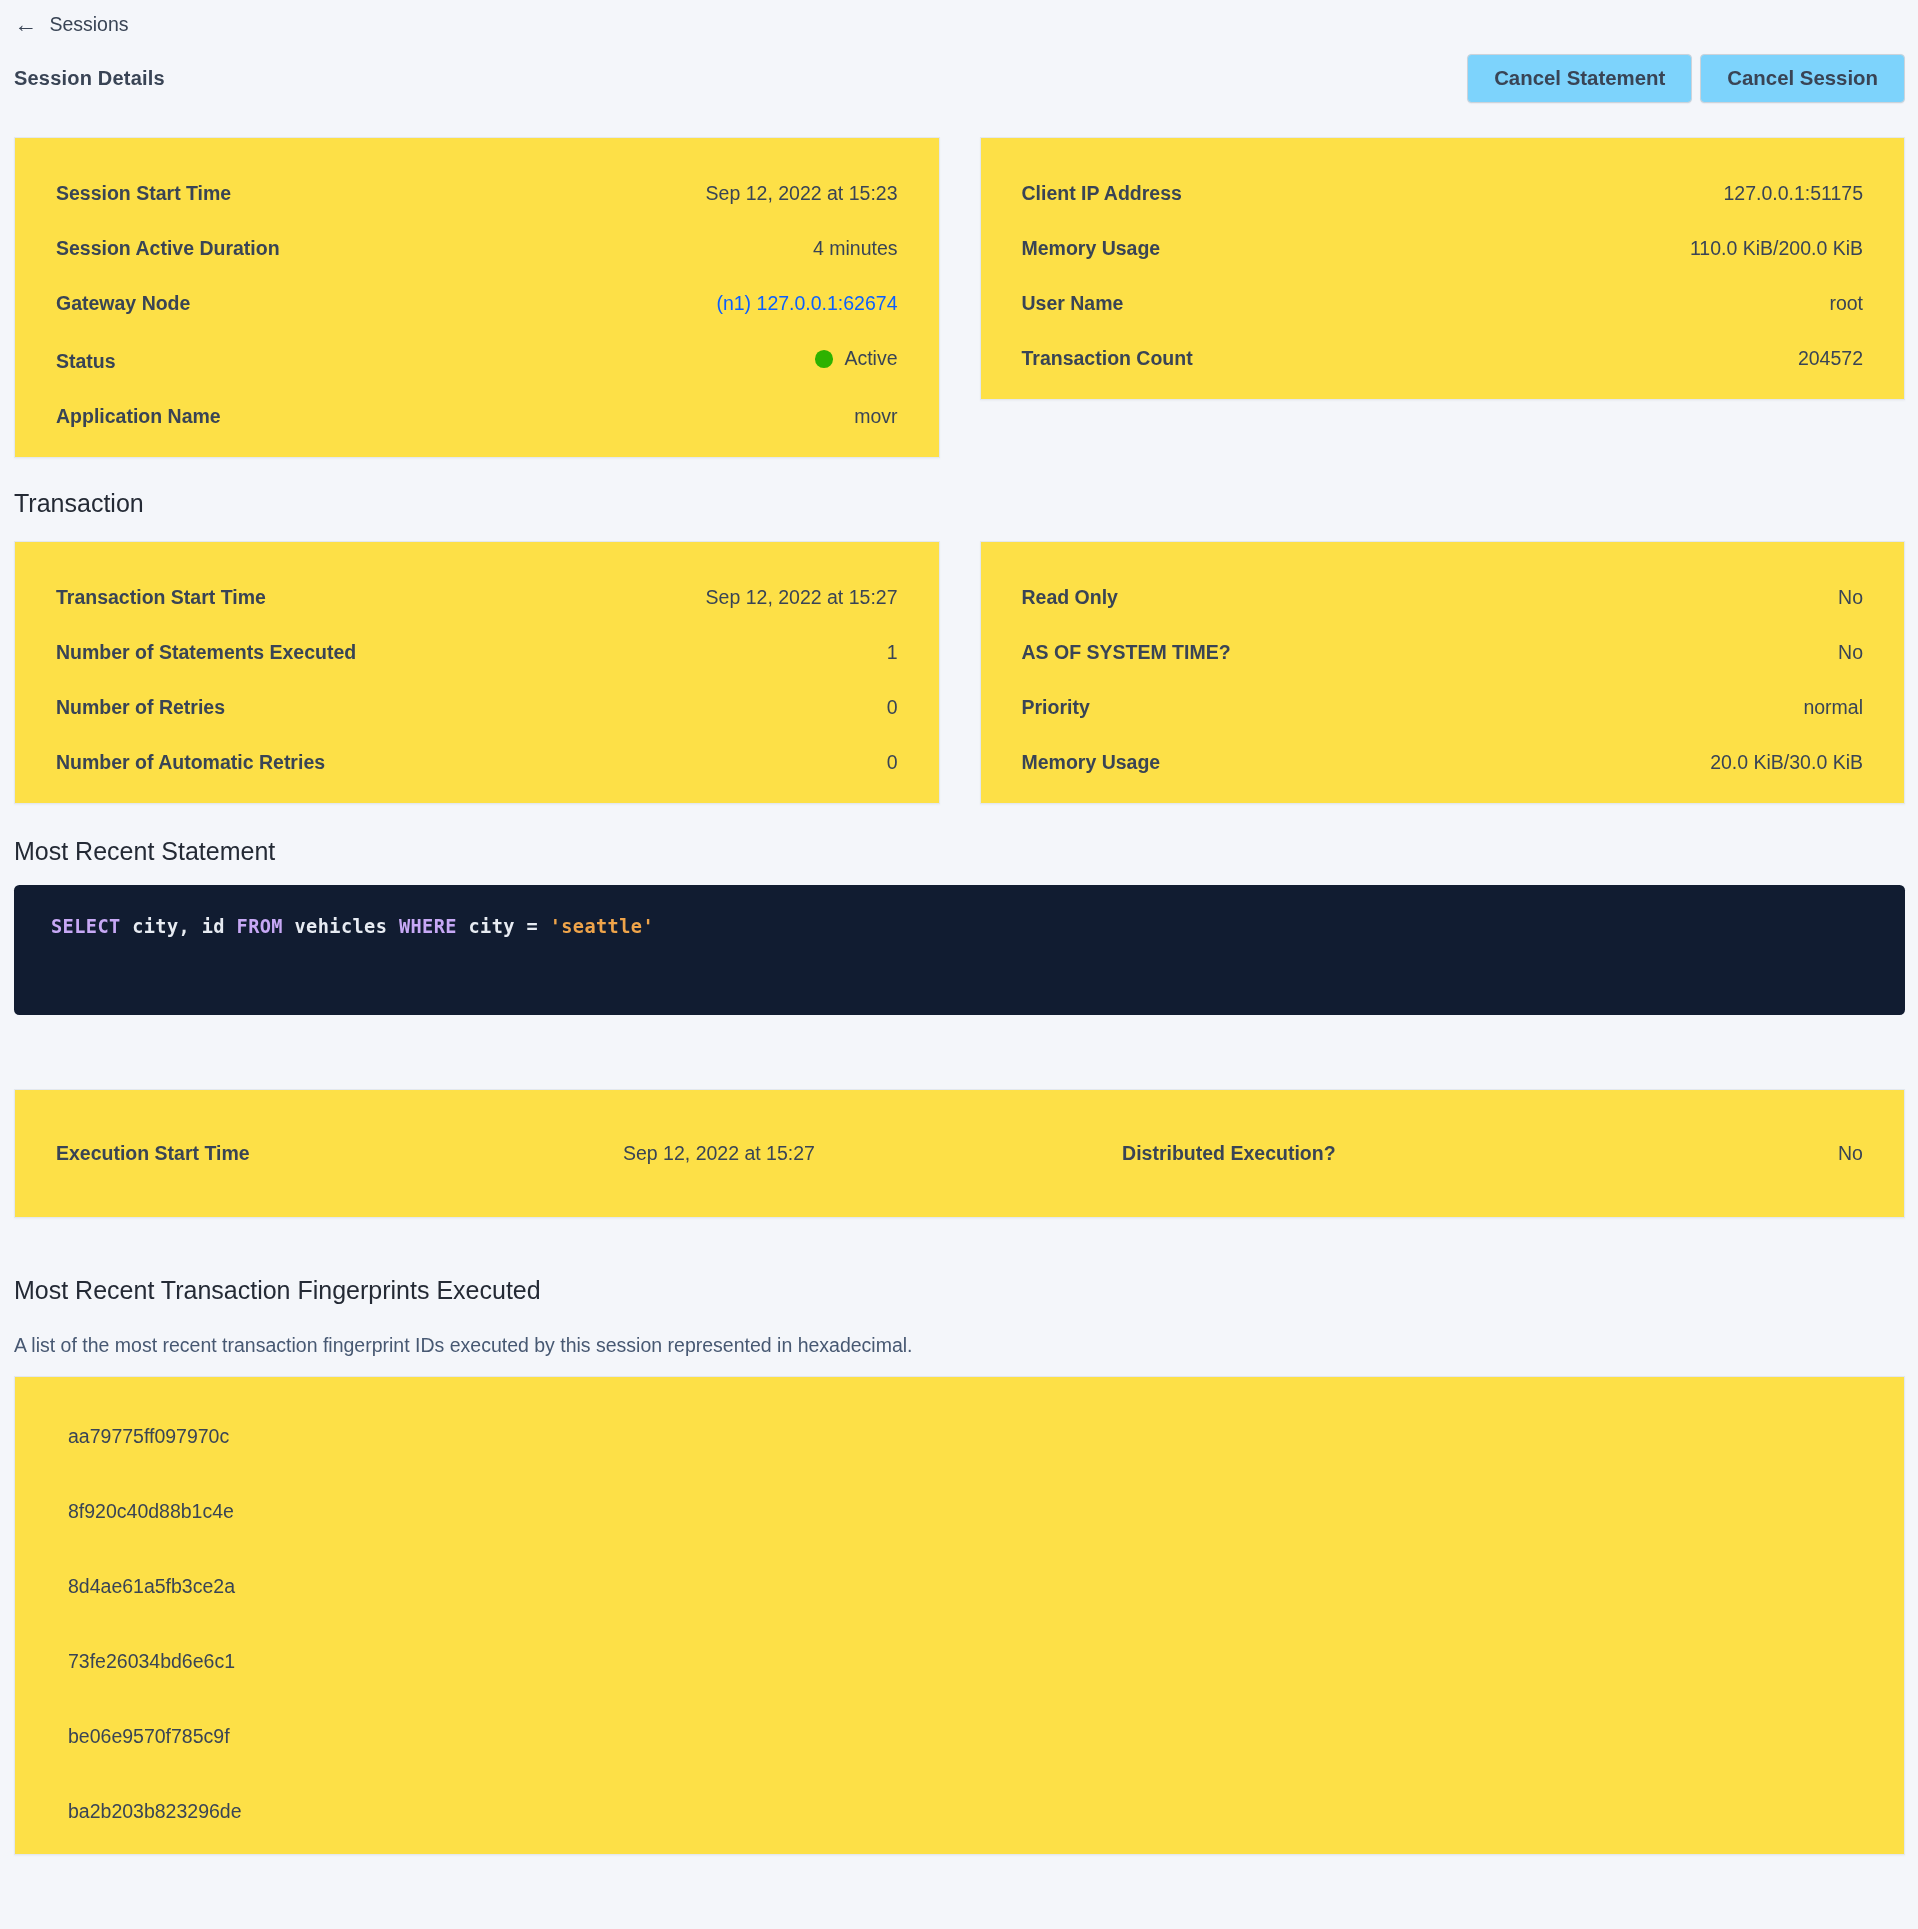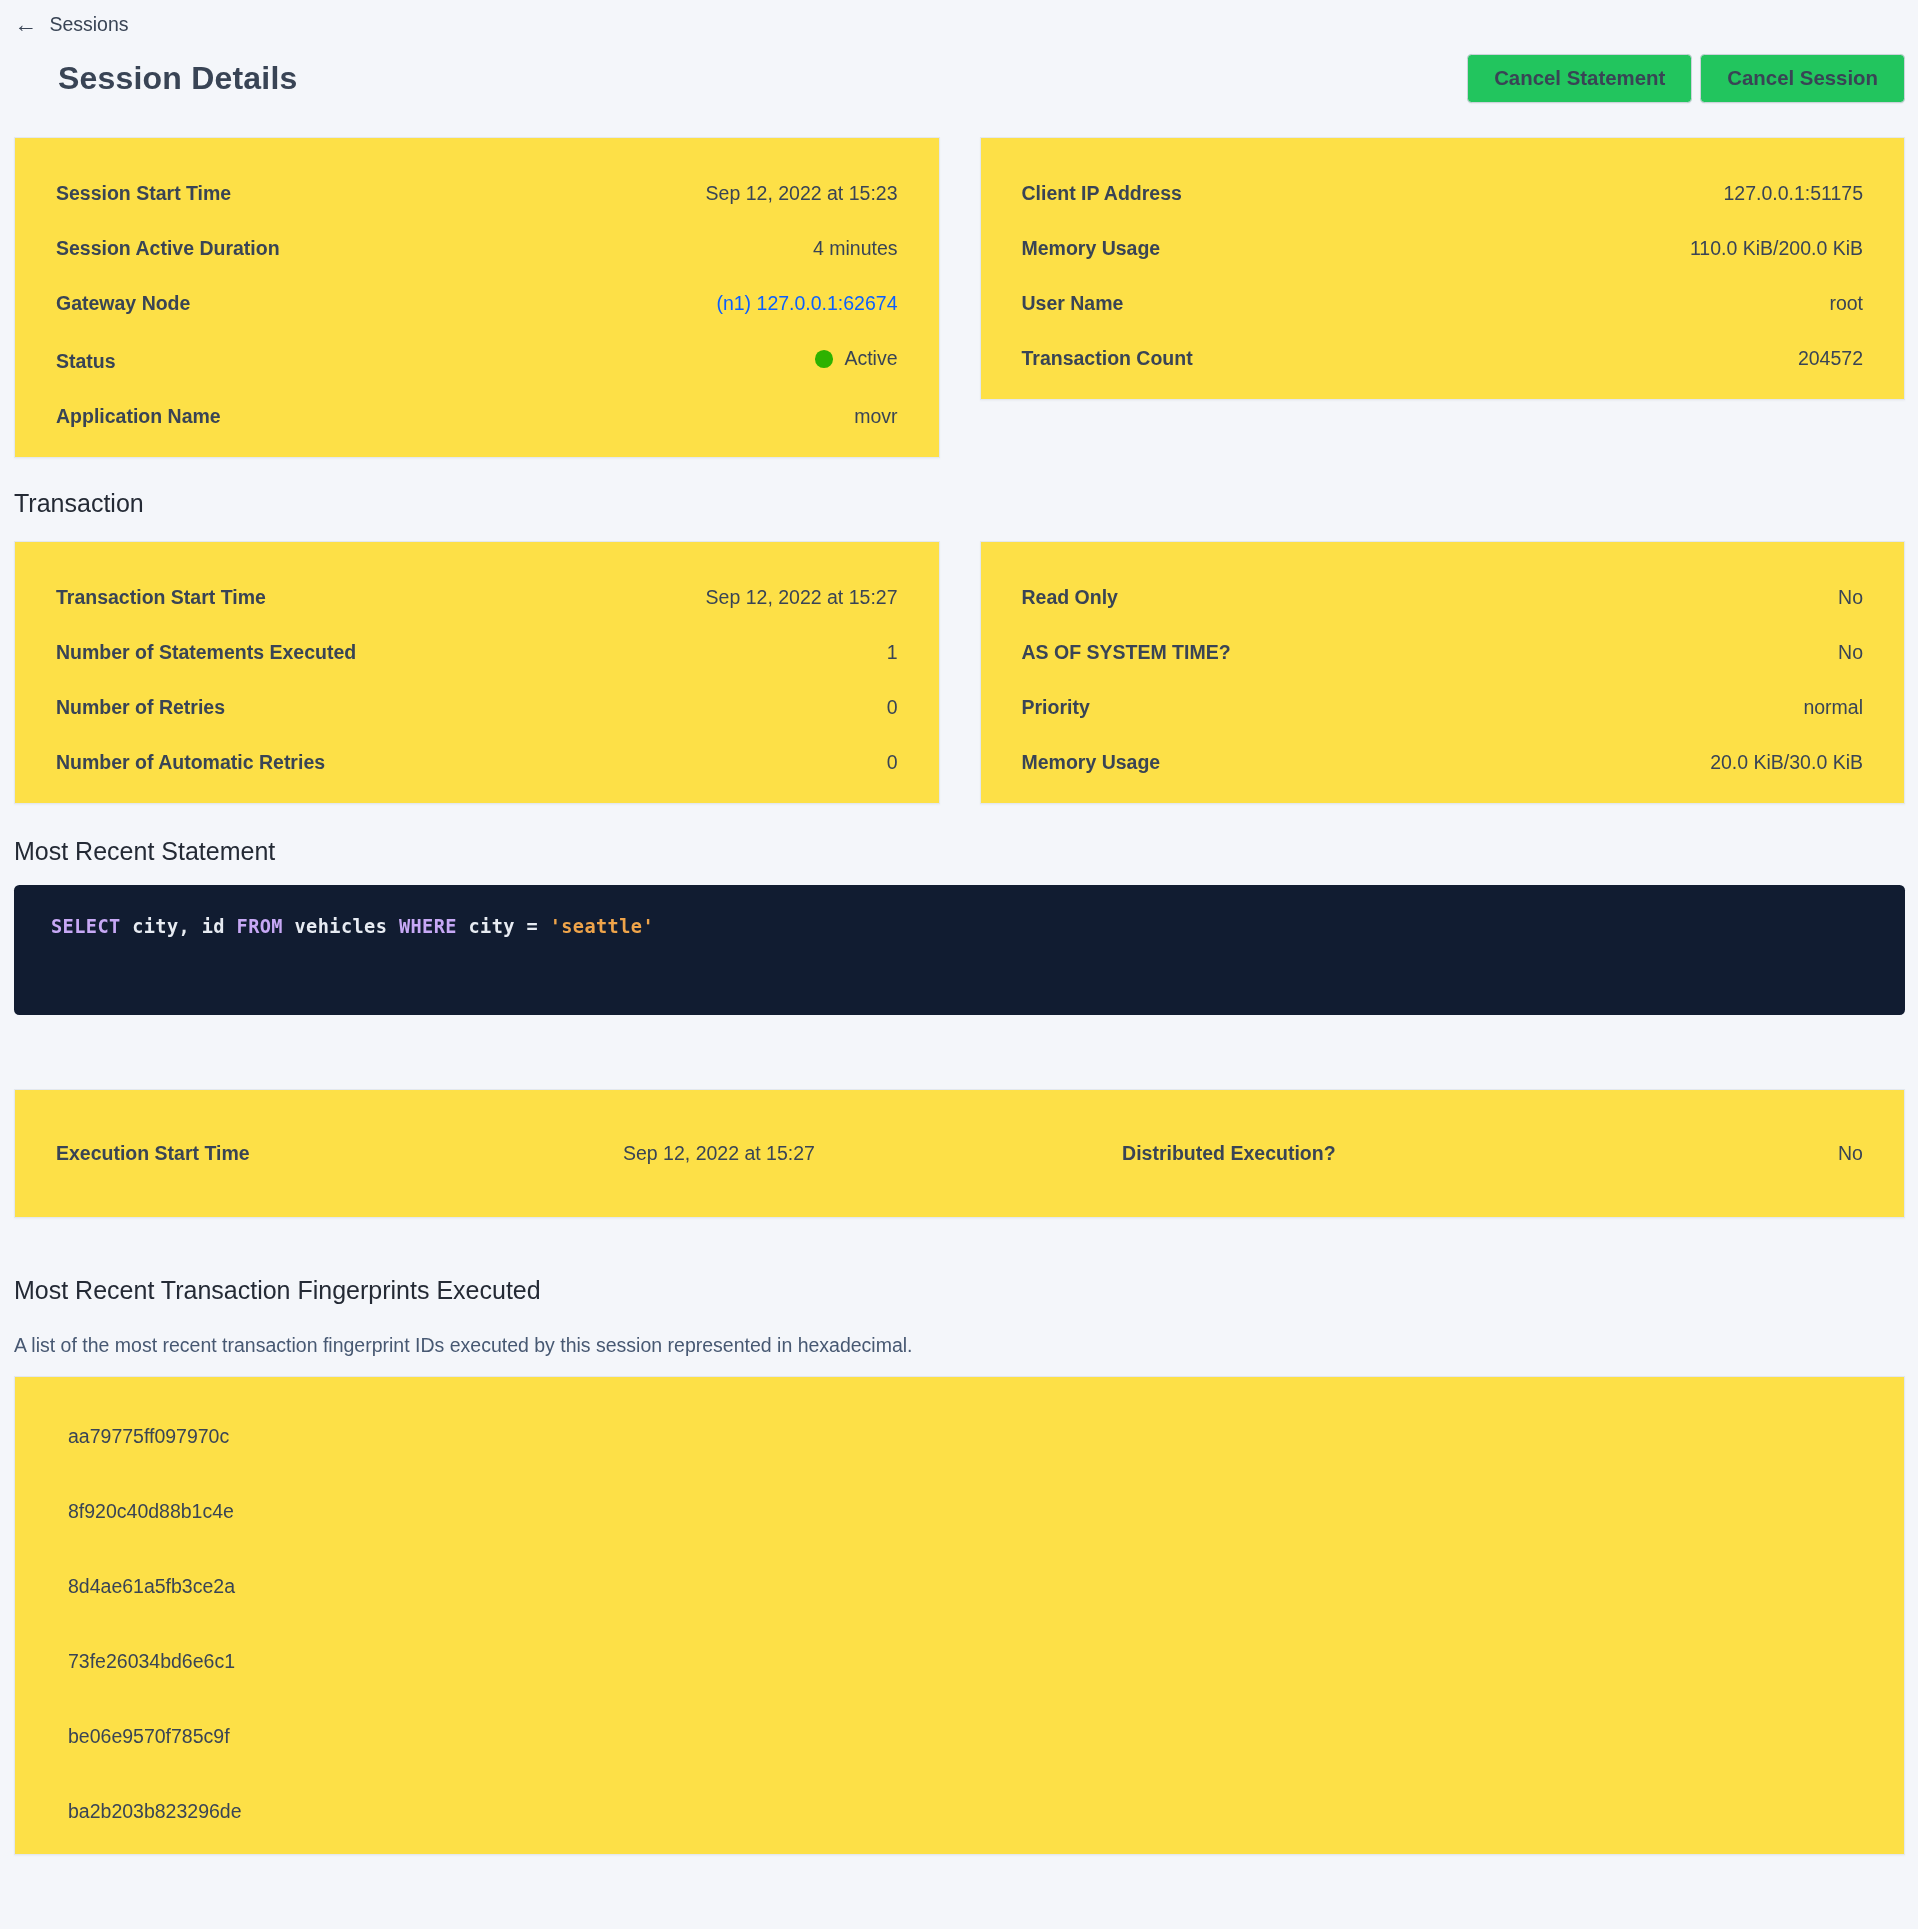--- a/index.html
+++ b/index.html
@@ -18,24 +18,24 @@
   }
   .page{padding:12.4px 14px 0 14px;width:1919px;}
 
   
   .backrow{height:25px;display:flex;align-items:center;}
   .backlink{display:flex;align-items:center;gap:12.4px;color:var(--text);font-size:19.5px;line-height:25px;cursor:pointer;text-decoration:none;}
   .backlink .arrow{font-size:23px;line-height:25px;}
 
   
   .header{margin-top:10.6px;height:62px;display:flex;justify-content:space-between;align-items:center;}
-  .header h1{font-size:32px;font-weight:700;color:var(--text);letter-spacing:0.2px;margin-left:44px;}
+  .header h1{font-size:20px;font-weight:700;color:var(--text);letter-spacing:0.2px;}
   .btns{display:flex;gap:8px;}
   .btn{
-    background:#22c55e;border:0.9px solid var(--btnborder);border-radius:4.4px;
+    background:#7dd3fc;border:0.9px solid var(--btnborder);border-radius:4.4px;
     font-family:"Liberation Sans", sans-serif;
     font-size:20.4px;font-weight:700;color:var(--text);
     height:49px;padding:0 26px;cursor:pointer;
     box-shadow:0 0.9px 0.9px rgba(60,75,100,.06);
   }
 
   
   .cards-row{margin-top:27.5px;display:flex;gap:40px;align-items:flex-start;}
   .card{
     background:#fde047;border:0.9px solid var(--border);border-radius:0;

